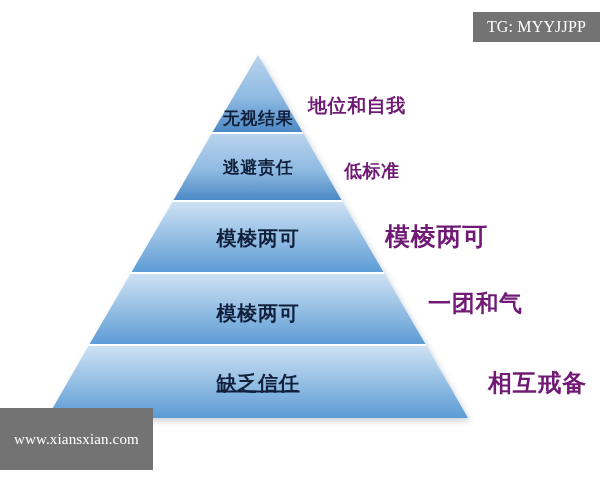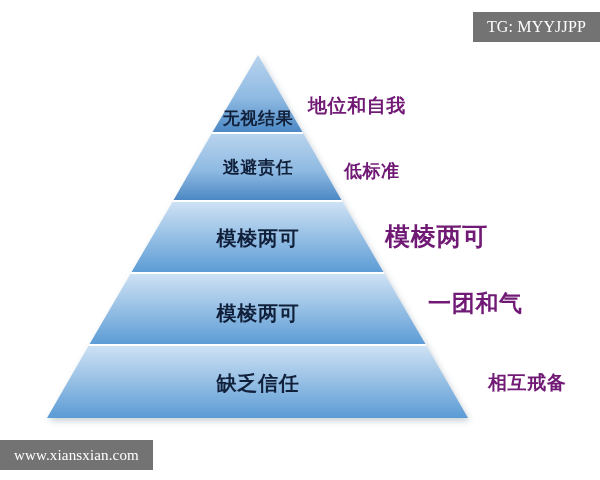--- a/index.html
+++ b/index.html
@@ -73,21 +73,21 @@
     top: 12px;
     height: 30px;
     padding: 0 14px;
     font-size: 16px;
     letter-spacing: 0.01em;
   }
   #site-watermark {
     left: 0;
     bottom: 10px;
     height: 30px;
-    padding: 0 14px;
+    padding: 16px 14px;
     font-size: 15px;
     letter-spacing: 0.01em;
   }
 </style>
 </head>
 <body>
 
 <div id="stage">
 
   <div id="pyramid-figure">
@@ -126,26 +126,26 @@
         <line x1="173" y1="201" x2="342" y2="201"></line>
         <line x1="131" y1="273" x2="384" y2="273"></line>
         <line x1="89" y1="345" x2="426" y2="345"></line>
       </g>
     </svg>
 
     <div class="tier-label" style="left:258px; top:118px; font-size:17px;">无视结果</div>
     <div class="tier-label" style="left:258px; top:167px; font-size:17px;">逃避责任</div>
     <div class="tier-label" style="left:258px; top:238px; font-size:20px;">模棱两可</div>
     <div class="tier-label" style="left:258px; top:313px; font-size:20px;">模棱两可</div>
-    <div class="tier-label" style="left:258px; top:383px; font-size:20px;">缺乏信任</div>
+    <div class="tier-label" style="left:258px; top:383px; font-size:20px;text-decoration:underline;">缺乏信任</div>
 
     <div class="side-label" style="left:308px; top:106px; font-size:19px;">地位和自我</div>
     <div class="side-label" style="left:344px; top:171px; font-size:18px;font-family:Liberation Mono, monospace;">低标准</div>
     <div class="side-label" style="left:385px; top:236px; font-size:25px;">模棱两可</div>
     <div class="side-label" style="left:428px; top:303px; font-size:23px;">一团和气</div>
-    <div class="side-label" style="left:488px; top:383px; font-size:19px;">相互戒备</div>
+    <div class="side-label" style="left:488px; top:383px; font-size:24px;">相互戒备</div>
   </div>
 
   <div class="watermark" id="tg-watermark">TG: MYYJJPP</div>
 
   <div class="watermark" id="site-watermark">www.xiansxian.com</div>
 
 </div>
 
 </body></html>

